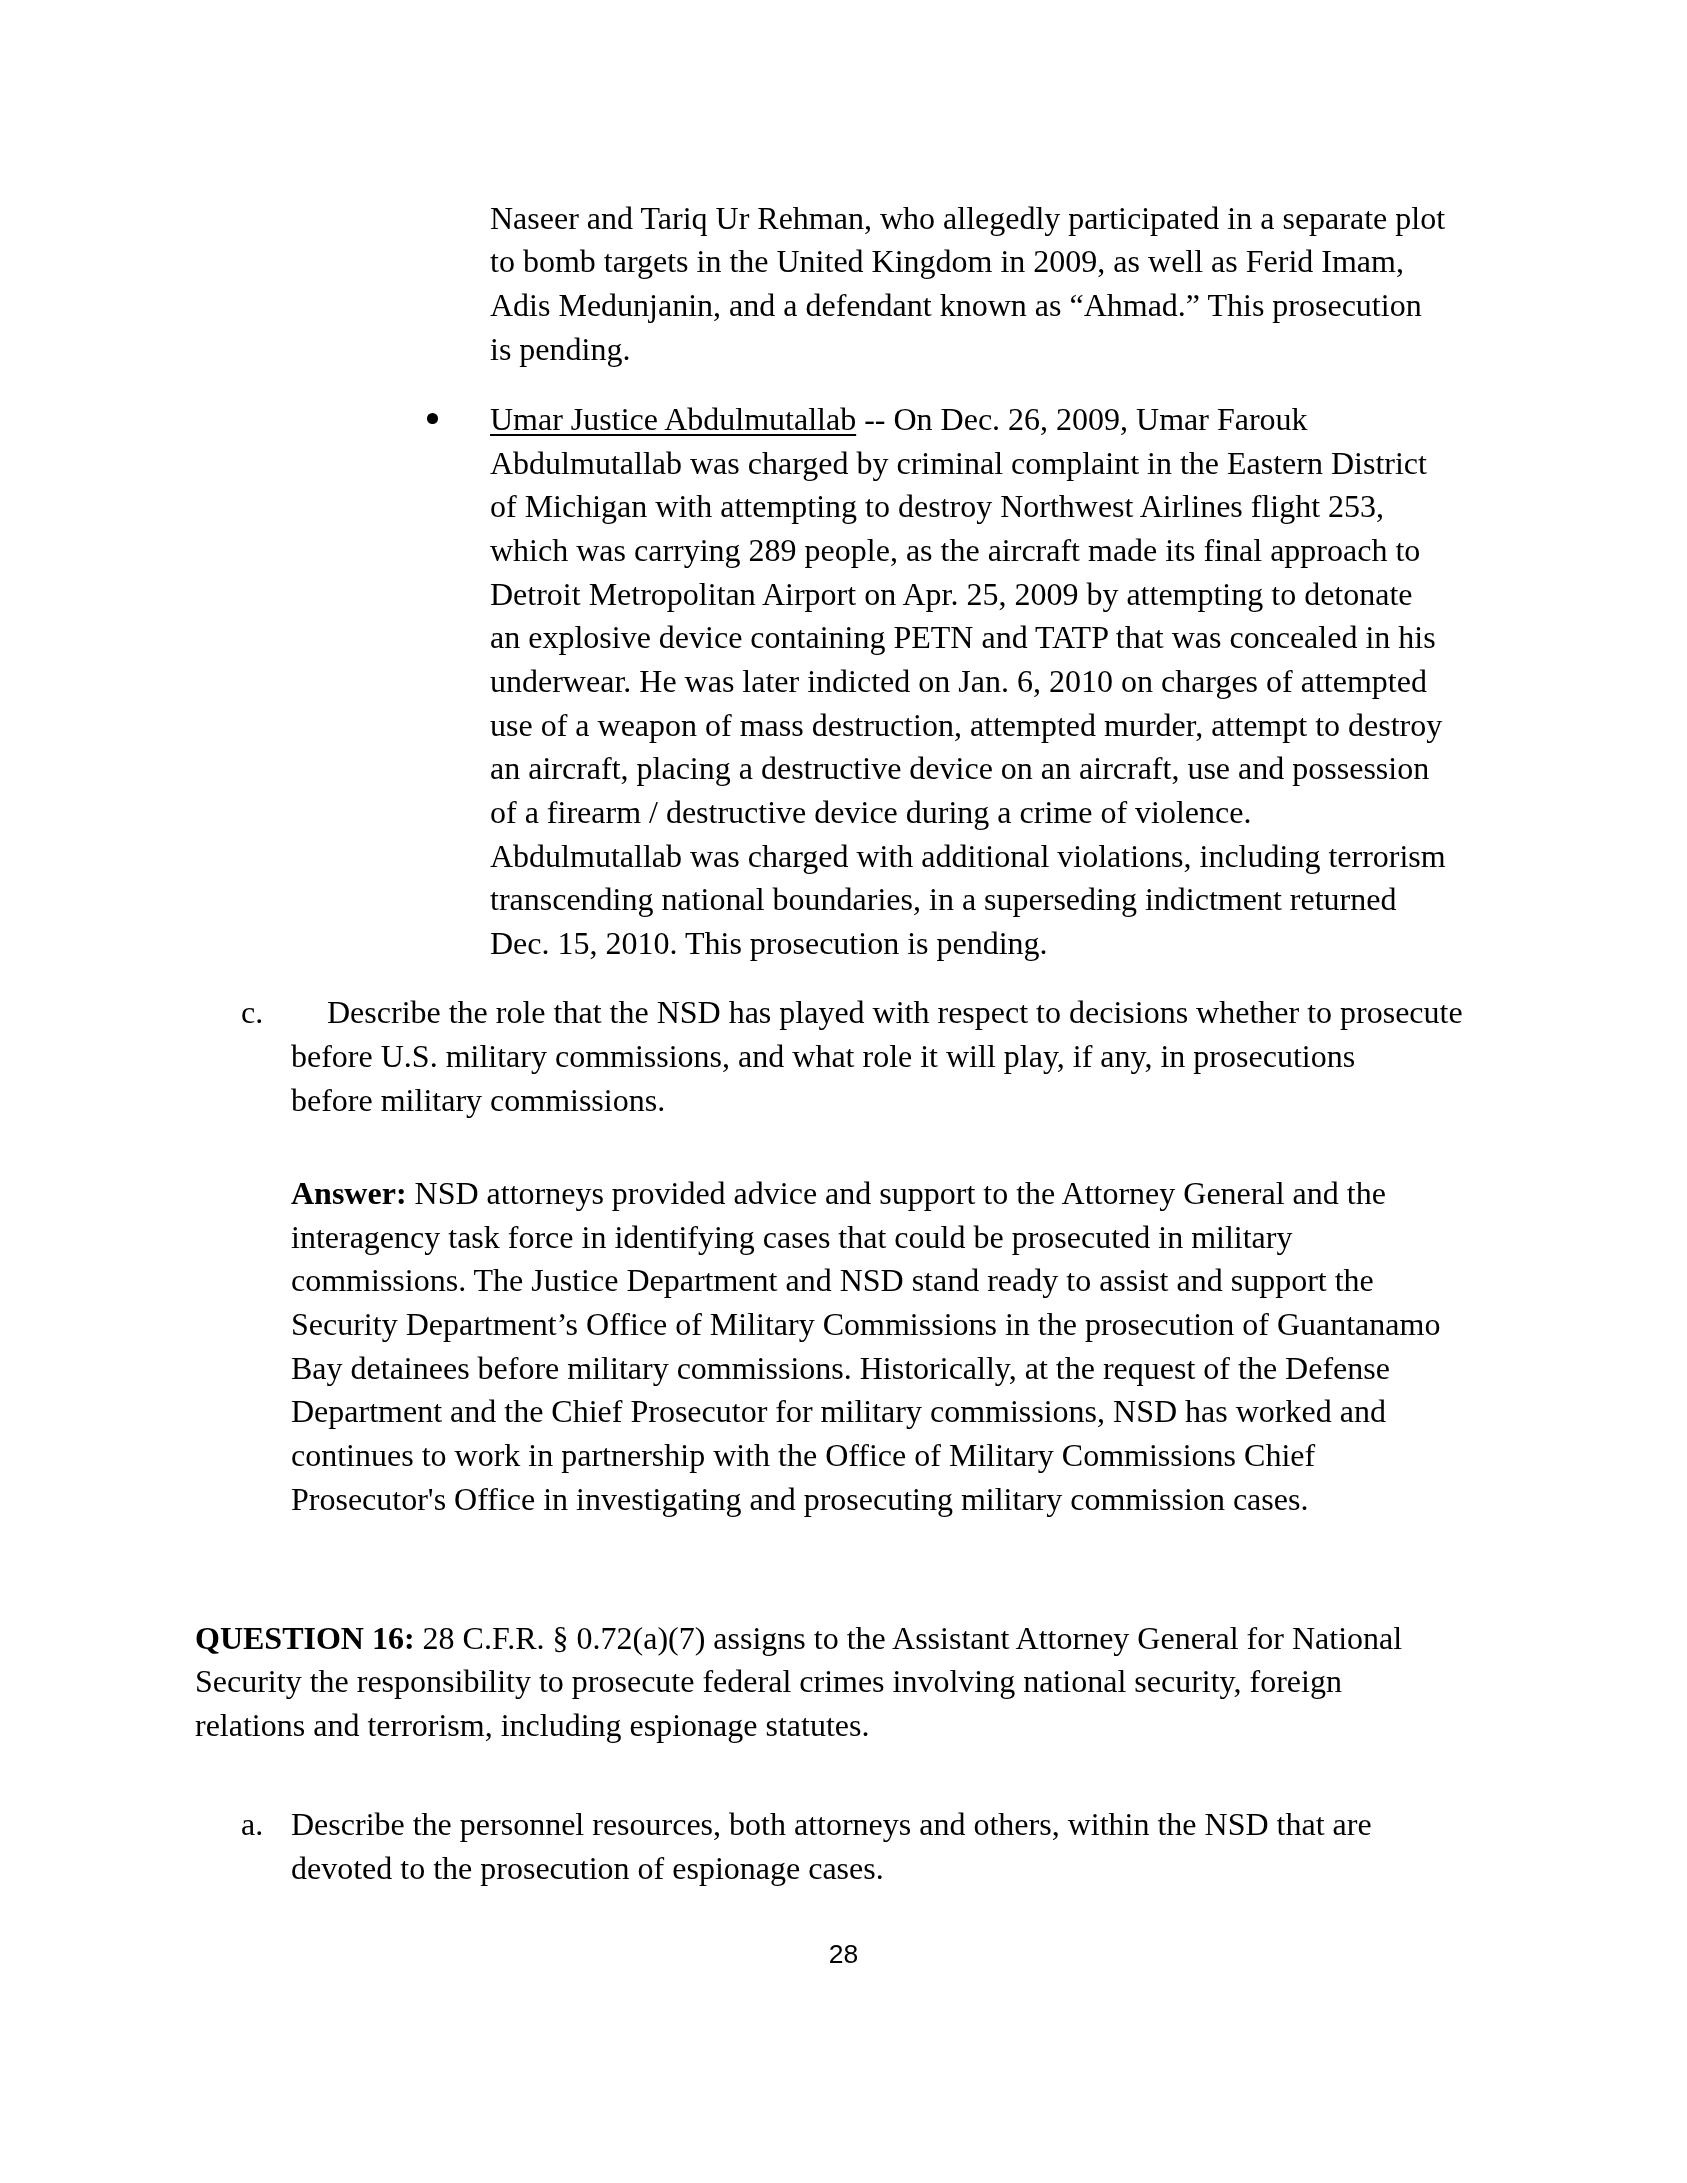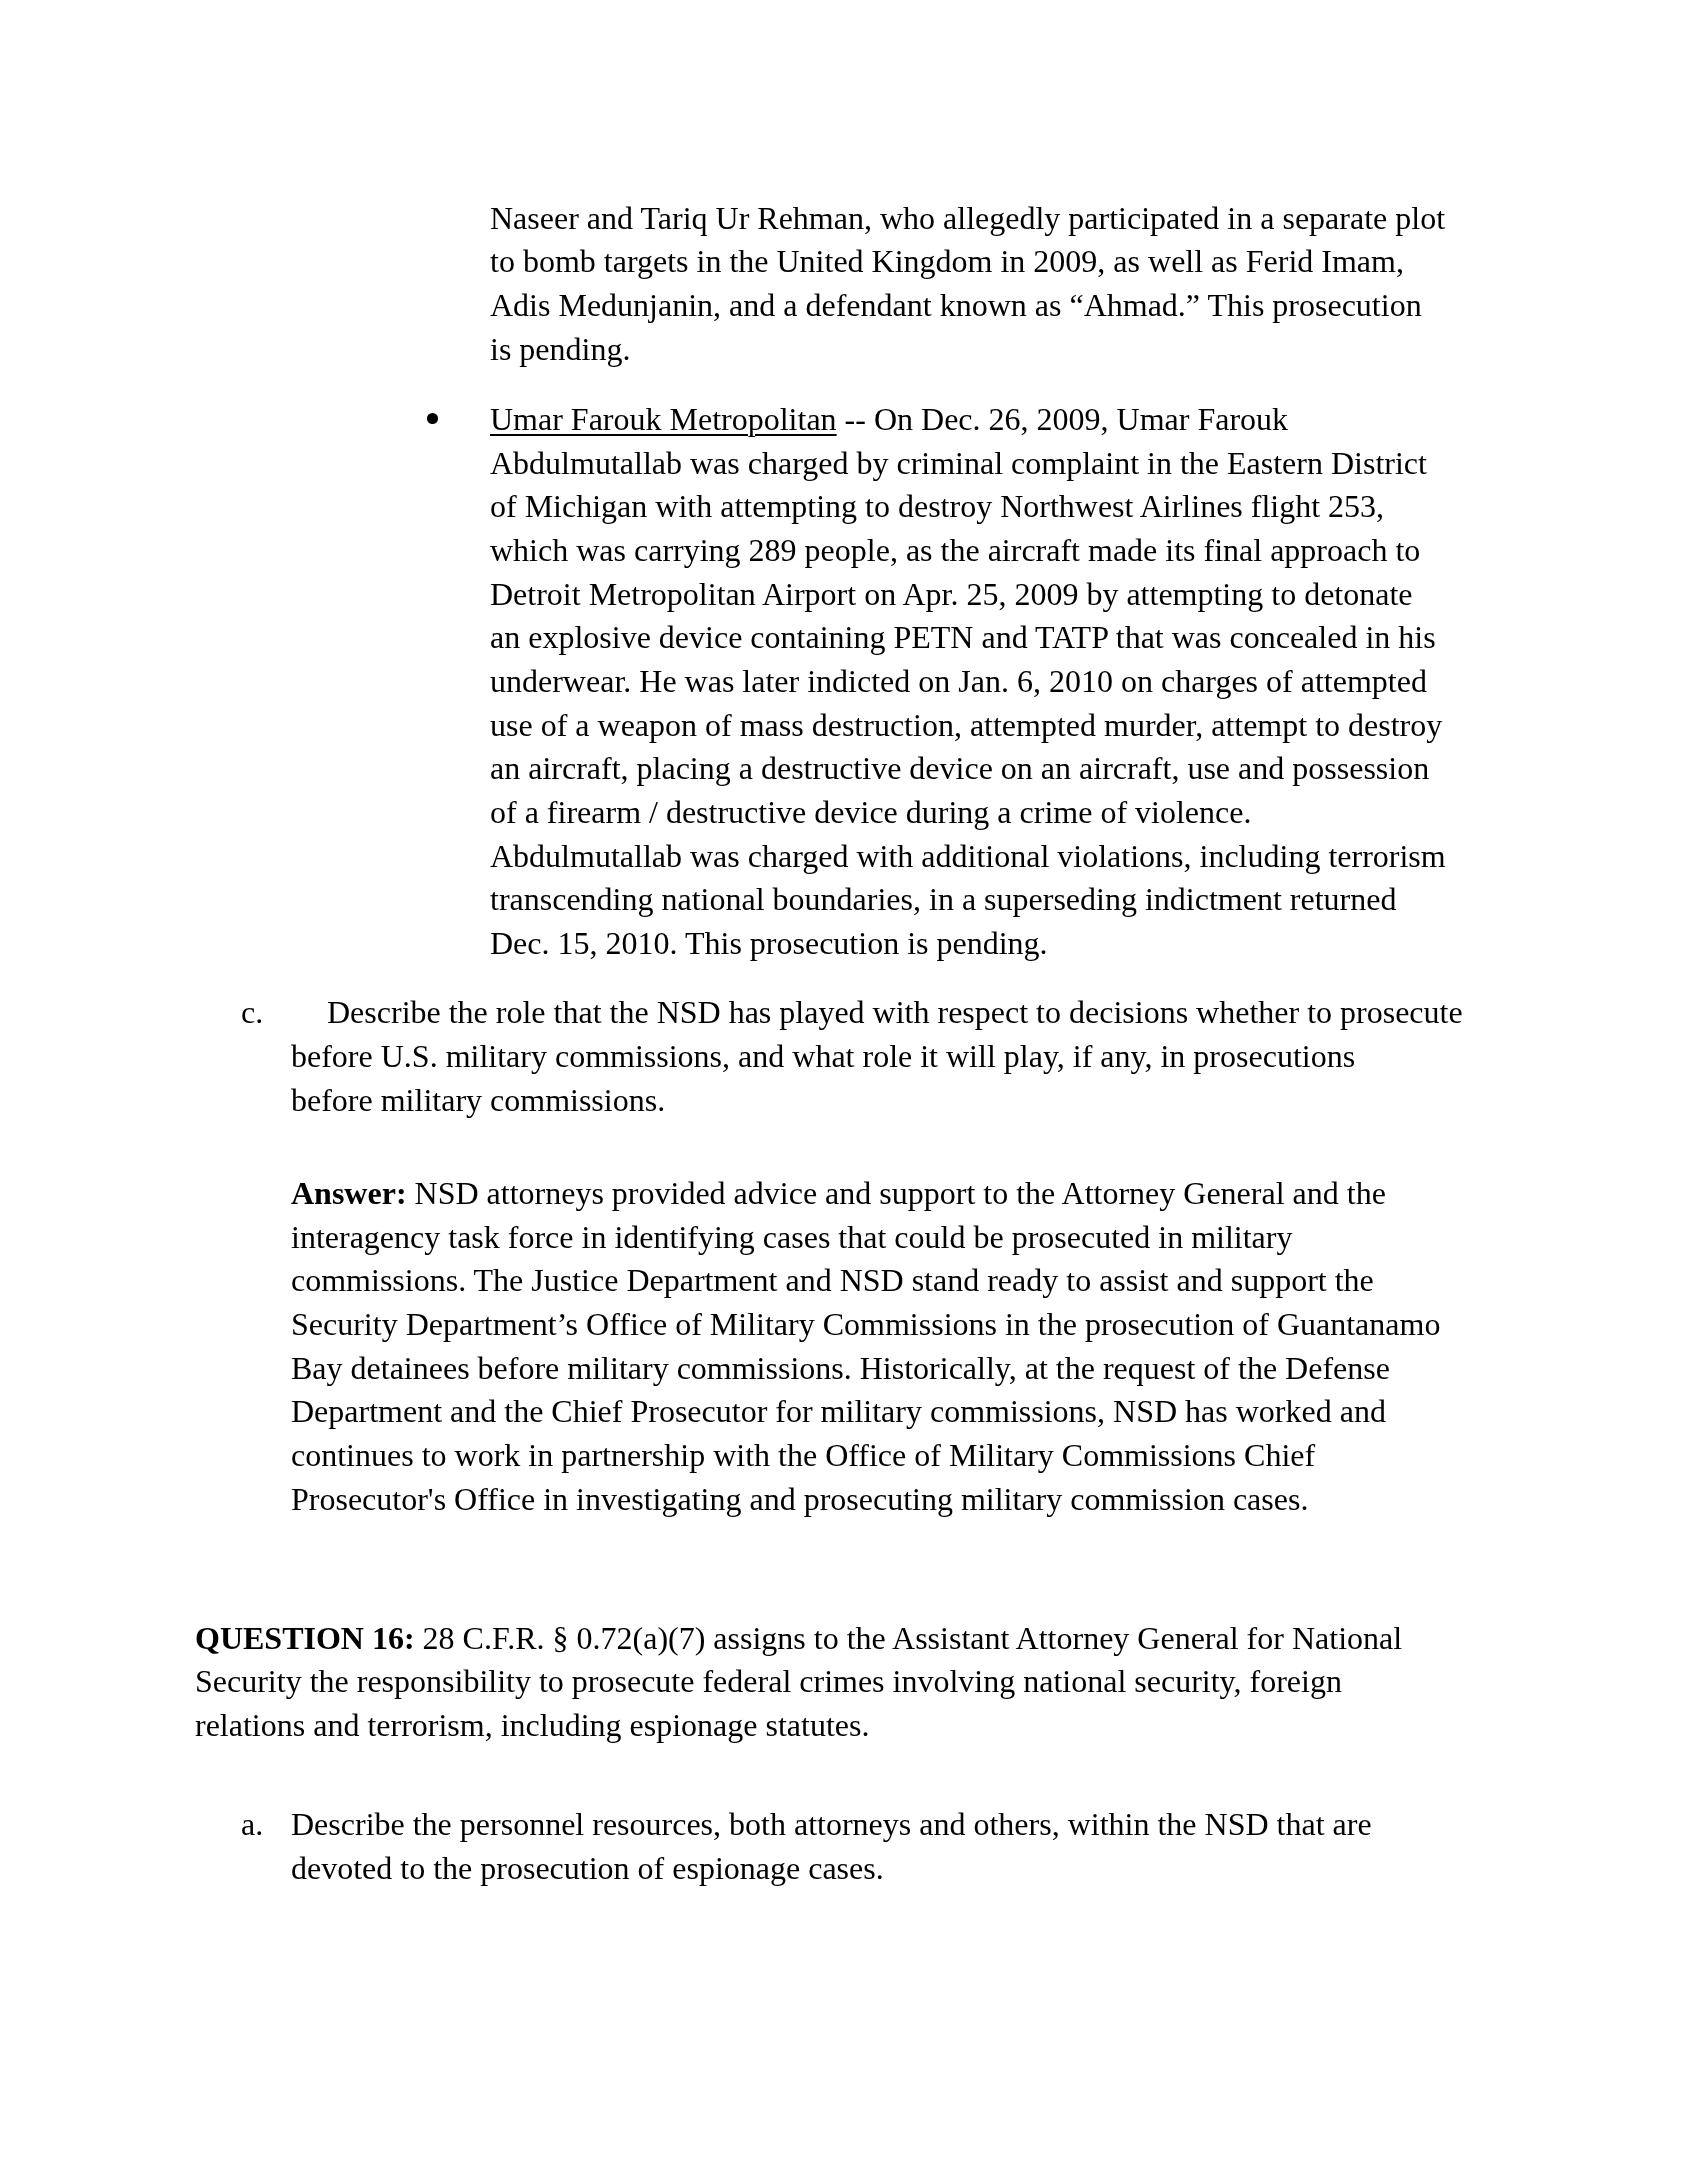--- a/index.html
+++ b/index.html
@@ -57,21 +57,21 @@
 
   <div>
     <div class="line" style="left:490px; top:196px;">Naseer and Tariq Ur Rehman, who allegedly participated in a separate plot</div>
     <div class="line" style="left:490px; top:239px;">to bomb targets in the United Kingdom in 2009, as well as Ferid Imam,</div>
     <div class="line" style="left:490px; top:283px;">Adis Medunjanin, and a defendant known as “Ahmad.” This prosecution</div>
     <div class="line" style="left:490px; top:327px;">is pending.</div>
   </div>
 
   <div>
     <span class="bullet"></span>
-    <div class="line" style="left:490px; top:397px;"><span class="underline">Umar Farouk Metropolitan</span><span> -- On Dec. 26, 2009, Umar Farouk</span></div>
+    <div class="line" style="left:490px; top:397px;"><span class="underline">Umar Justice Abdulmutallab</span><span> -- On Dec. 26, 2009, Umar Farouk</span></div>
     <div class="line" style="left:490px; top:441px;">Abdulmutallab was charged by criminal complaint in the Eastern District</div>
     <div class="line" style="left:490px; top:484px;">of Michigan with attempting to destroy Northwest Airlines flight 253,</div>
     <div class="line" style="left:490px; top:528px;">which was carrying 289 people, as the aircraft made its final approach to</div>
     <div class="line" style="left:490px; top:572px;">Detroit Metropolitan Airport on Apr. 25, 2009 by attempting to detonate</div>
     <div class="line" style="left:490px; top:615px;">an explosive device containing PETN and TATP that was concealed in his</div>
     <div class="line" style="left:490px; top:659px;">underwear.  He was later indicted on Jan. 6, 2010 on charges of attempted</div>
     <div class="line" style="left:490px; top:703px;">use of a weapon of mass destruction, attempted murder, attempt to destroy</div>
     <div class="line" style="left:490px; top:746px;">an aircraft, placing a destructive device on an aircraft, use and possession</div>
     <div class="line" style="left:490px; top:790px;">of a firearm / destructive device during a crime of violence.</div>
     <div class="line" style="left:490px; top:834px;">Abdulmutallab was charged with additional violations, including terrorism</div>
@@ -103,15 +103,16 @@
     <div class="line" style="left:195px; top:1659px;">Security the responsibility to prosecute federal crimes involving national security, foreign</div>
     <div class="line" style="left:195px; top:1703px;">relations and terrorism, including espionage statutes.</div>
   </div>
 
   <div>
     <div class="line" style="left:241px; top:1802px;">a.</div>
     <div class="line" style="left:291px; top:1802px;">Describe the personnel resources, both attorneys and others, within the NSD that are</div>
     <div class="line" style="left:291px; top:1846px;">devoted to the prosecution of espionage cases.</div>
   </div>
 
+  <div class="page-number">28</div>
 
 </div>
 
 
 </body></html>

